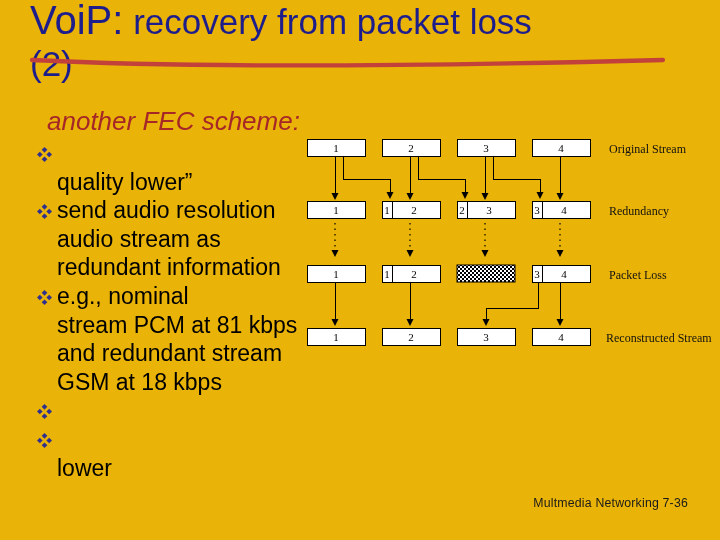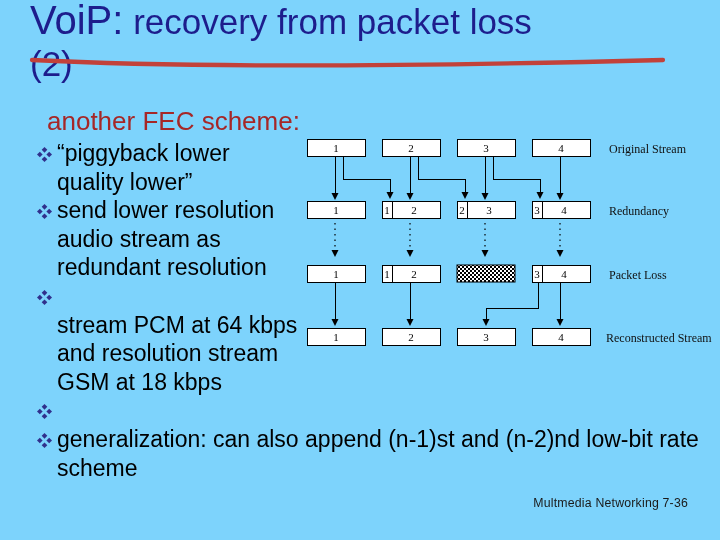--- a/index.html
+++ b/index.html
@@ -1,24 +1,24 @@
 <!DOCTYPE html>
 <html><head>
 <meta charset="utf-8">
 <style>
   html,body{margin:0;padding:0;background:#888;}
-  .page{position:relative;width:720px;height:540px;background:#7dd3fc;overflow:hidden;
+  .page{position:relative;width:720px;height:540px;background:#eab308;overflow:hidden;
         font-family:"Liberation Sans",sans-serif;}
   
   .title-line1{position:absolute;left:30px;top:2px;line-height:36px;color:#1d1d8c;white-space:nowrap;}
   .title-prefix{font-size:40px;}
   .title-rest{font-size:35px;}
   .title-line2{position:absolute;left:30px;top:46px;font-size:35px;line-height:36px;color:#1d1d8c;}
   
-  .fec-heading{position:absolute;left:47px;top:106px;font-size:26px;color:#a62727;white-space:nowrap;}
+  .fec-heading{position:absolute;left:47px;top:106px;font-size:26px;font-style:italic;color:#a62727;white-space:nowrap;}
   
   .bullets{position:absolute;left:37px;top:139px;width:700px;}
   .bl{line-height:28.6px;font-size:23px;color:#000;white-space:nowrap;}
   .bl.cont{padding-left:20px;}
   .bicon{display:inline-block;width:15px;height:15px;margin-right:5px;color:#30308c;vertical-align:-1px;}
   .bicon svg{display:block;}
   
   .footer{position:absolute;left:400px;top:496px;width:288px;text-align:right;
           font-size:12.3px;color:#1a1a1a;letter-spacing:.2px;}
   
@@ -43,60 +43,60 @@
   <div class="fec-heading">another FEC scheme:</div>
 
   <div class="bullets">
     <div class="bl"><span class="bicon"><svg viewBox="0 0 16 16" width="15" height="15">
             <g fill="currentColor">
               <path d="M8 0 L11 3 L8 6 L5 3 Z"></path>
               <path d="M3 5 L6 8 L3 11 L0 8 Z"></path>
               <path d="M13 5 L16 8 L13 11 L10 8 Z"></path>
               <path d="M8 10 L11 13 L8 16 L5 13 Z"></path>
             </g>
-          </svg></span><span>“piggyback lower</span></div>
+          </svg></span></div>
     <div class="bl cont"><span>quality lower”</span></div>
     <div class="bl"><span class="bicon"><svg viewBox="0 0 16 16" width="15" height="15">
             <g fill="currentColor">
               <path d="M8 0 L11 3 L8 6 L5 3 Z"></path>
               <path d="M3 5 L6 8 L3 11 L0 8 Z"></path>
               <path d="M13 5 L16 8 L13 11 L10 8 Z"></path>
               <path d="M8 10 L11 13 L8 16 L5 13 Z"></path>
             </g>
-          </svg></span><span>send lower resolution</span></div>
+          </svg></span><span>send audio resolution</span></div>
     <div class="bl cont"><span>audio stream as</span></div>
-    <div class="bl cont"><span>redundant resolution</span></div>
+    <div class="bl cont"><span>redundant information</span></div>
+    <div class="bl"><span class="bicon"><svg viewBox="0 0 16 16" width="15" height="15">
+            <g fill="currentColor">
+              <path d="M8 0 L11 3 L8 6 L5 3 Z"></path>
+              <path d="M3 5 L6 8 L3 11 L0 8 Z"></path>
+              <path d="M13 5 L16 8 L13 11 L10 8 Z"></path>
+              <path d="M8 10 L11 13 L8 16 L5 13 Z"></path>
+            </g>
+          </svg></span><span>e.g., nominal</span></div>
+    <div class="bl cont"><span>stream PCM at 81 kbps</span></div>
+    <div class="bl cont"><span>and redundant stream</span></div>
+    <div class="bl cont"><span>GSM at 18 kbps</span></div>
     <div class="bl"><span class="bicon"><svg viewBox="0 0 16 16" width="15" height="15">
             <g fill="currentColor">
               <path d="M8 0 L11 3 L8 6 L5 3 Z"></path>
               <path d="M3 5 L6 8 L3 11 L0 8 Z"></path>
               <path d="M13 5 L16 8 L13 11 L10 8 Z"></path>
               <path d="M8 10 L11 13 L8 16 L5 13 Z"></path>
             </g>
           </svg></span></div>
-    <div class="bl cont"><span>stream PCM at 64 kbps</span></div>
-    <div class="bl cont"><span>and resolution stream</span></div>
-    <div class="bl cont"><span>GSM at 18 kbps</span></div>
     <div class="bl"><span class="bicon"><svg viewBox="0 0 16 16" width="15" height="15">
             <g fill="currentColor">
               <path d="M8 0 L11 3 L8 6 L5 3 Z"></path>
               <path d="M3 5 L6 8 L3 11 L0 8 Z"></path>
               <path d="M13 5 L16 8 L13 11 L10 8 Z"></path>
               <path d="M8 10 L11 13 L8 16 L5 13 Z"></path>
             </g>
           </svg></span></div>
-    <div class="bl"><span class="bicon"><svg viewBox="0 0 16 16" width="15" height="15">
-            <g fill="currentColor">
-              <path d="M8 0 L11 3 L8 6 L5 3 Z"></path>
-              <path d="M3 5 L6 8 L3 11 L0 8 Z"></path>
-              <path d="M13 5 L16 8 L13 11 L10 8 Z"></path>
-              <path d="M8 10 L11 13 L8 16 L5 13 Z"></path>
-            </g>
-          </svg></span><span>generalization: can also append (n-1)st and (n-2)nd low-bit rate</span></div>
-    <div class="bl cont"><span>scheme</span></div>
+    <div class="bl cont"><span>lower</span></div>
   </div>
 
   <div class="footer">Multmedia Networking  7-36</div>
 
   <svg class="overlay" width="720" height="540" viewBox="0 0 720 540">
     <defs>
       <pattern id="checker" width="4" height="4" patternUnits="userSpaceOnUse">
         <rect width="4" height="4" fill="#fff"></rect>
         <rect x="0" y="0" width="2" height="2" fill="#000"></rect>
         <rect x="2" y="2" width="2" height="2" fill="#000"></rect>

